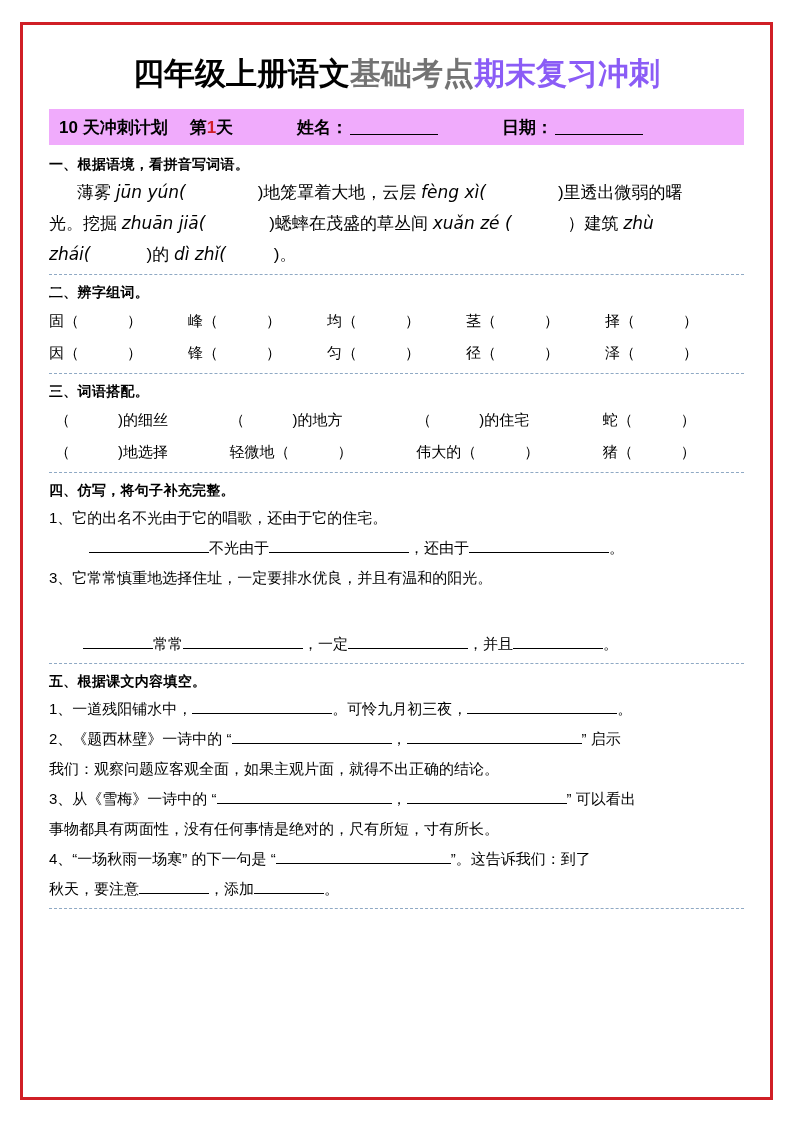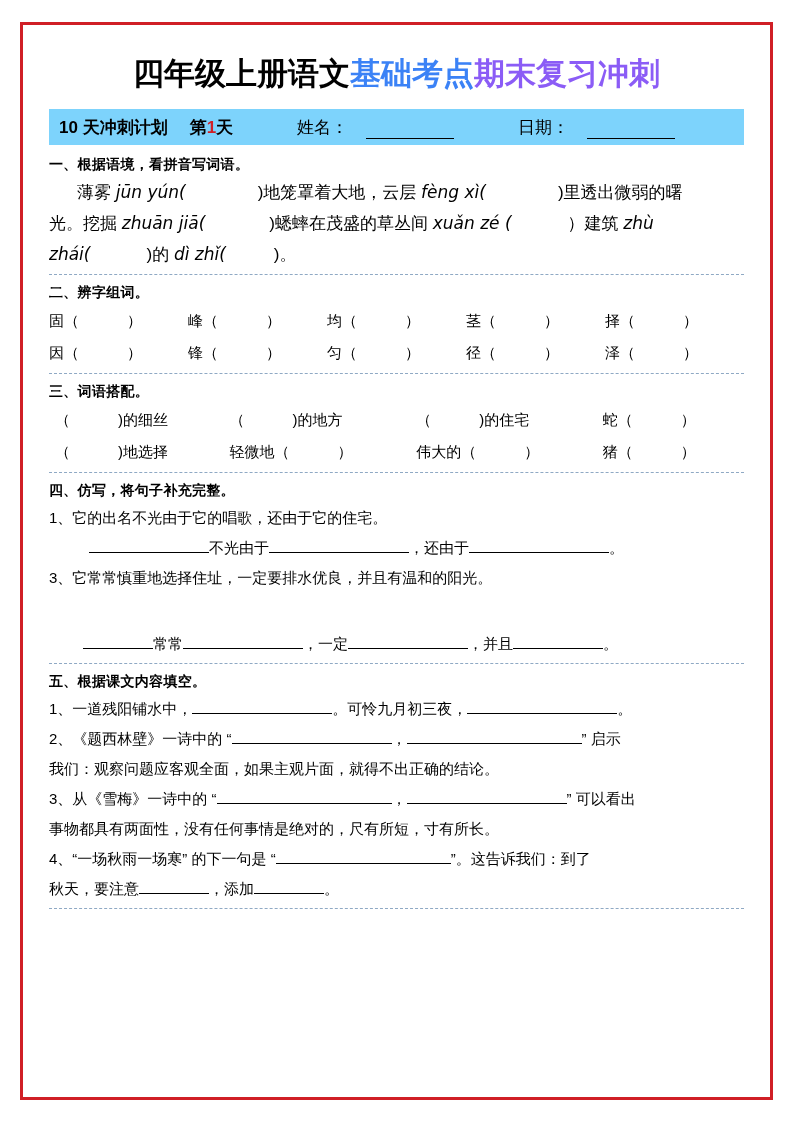--- a/index.html
+++ b/index.html
@@ -36,44 +36,43 @@
   .title {
     text-align: center;
     font-size: 31px;
     font-weight: bold;
     letter-spacing: 0px;
     white-space: nowrap;
     margin: 10px 0 14px 0;
     font-family: "DejaVu Sans", "Liberation Sans", sans-serif;
   }
   .title .t-black { color: #000; }
-  .title .t-green { color: #3b82f6; }
+  .title .t-green { color: #737373; }
   .title .t-red { color: #8b5cf6; }
 
   
   .greenbar {
-    background: #7dd3fc;
+    background: #f0abfc;
     height: 36px;
     display: flex;
     align-items: center;
     padding: 0 10px;
     box-sizing: border-box;
     font-size: 17px;
     font-weight: bold;
     margin-bottom: 4px;
   }
   .greenbar .plan { white-space: nowrap; }
   .greenbar .plan .num-red { color: #d01f26; }
   .greenbar .fill { flex: 1; }
   .greenbar .field {
     white-space: nowrap;
-    font-weight: normal;
+    font-weight: bold;
     display: inline-flex;
-    align-items: flex-end;
-    gap: 16px;
+    align-items: center;
   }
   .greenbar .field .blank {
     display: inline-block;
     width: 88px;
     border-bottom: 1.5px solid #000;
     margin-left: 2px;
     height: 15px;
   }
   .gap-md { width: 64px; display:inline-block; }
 

